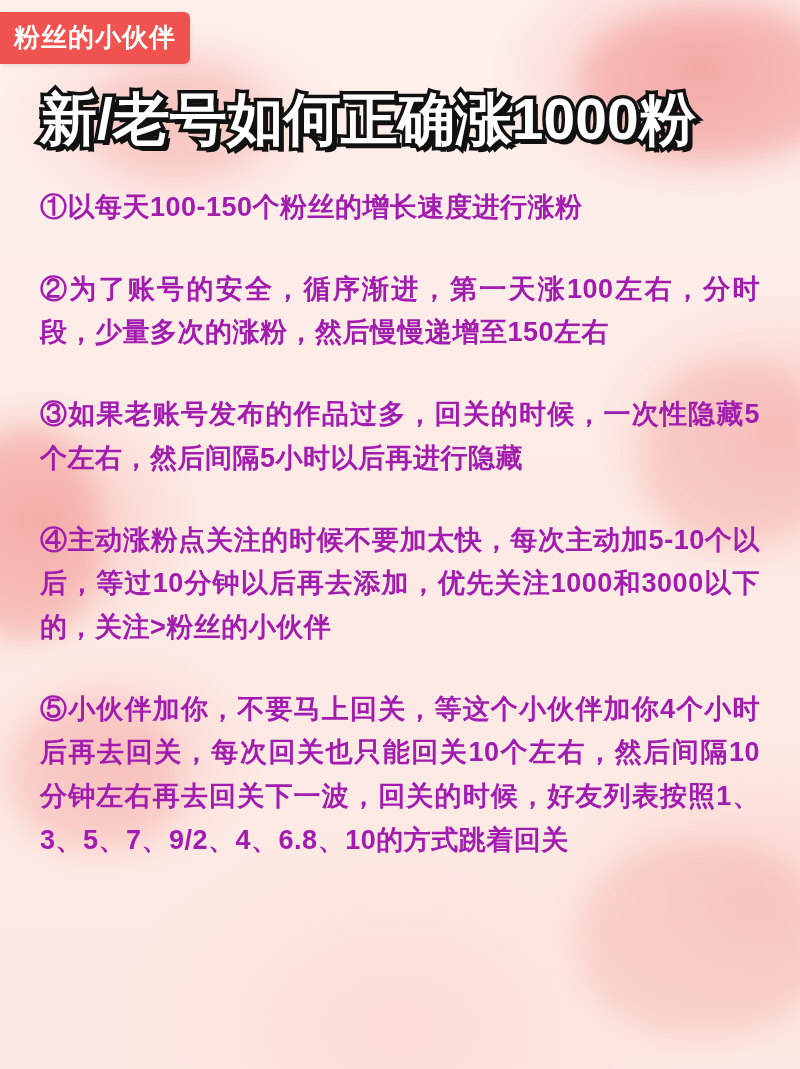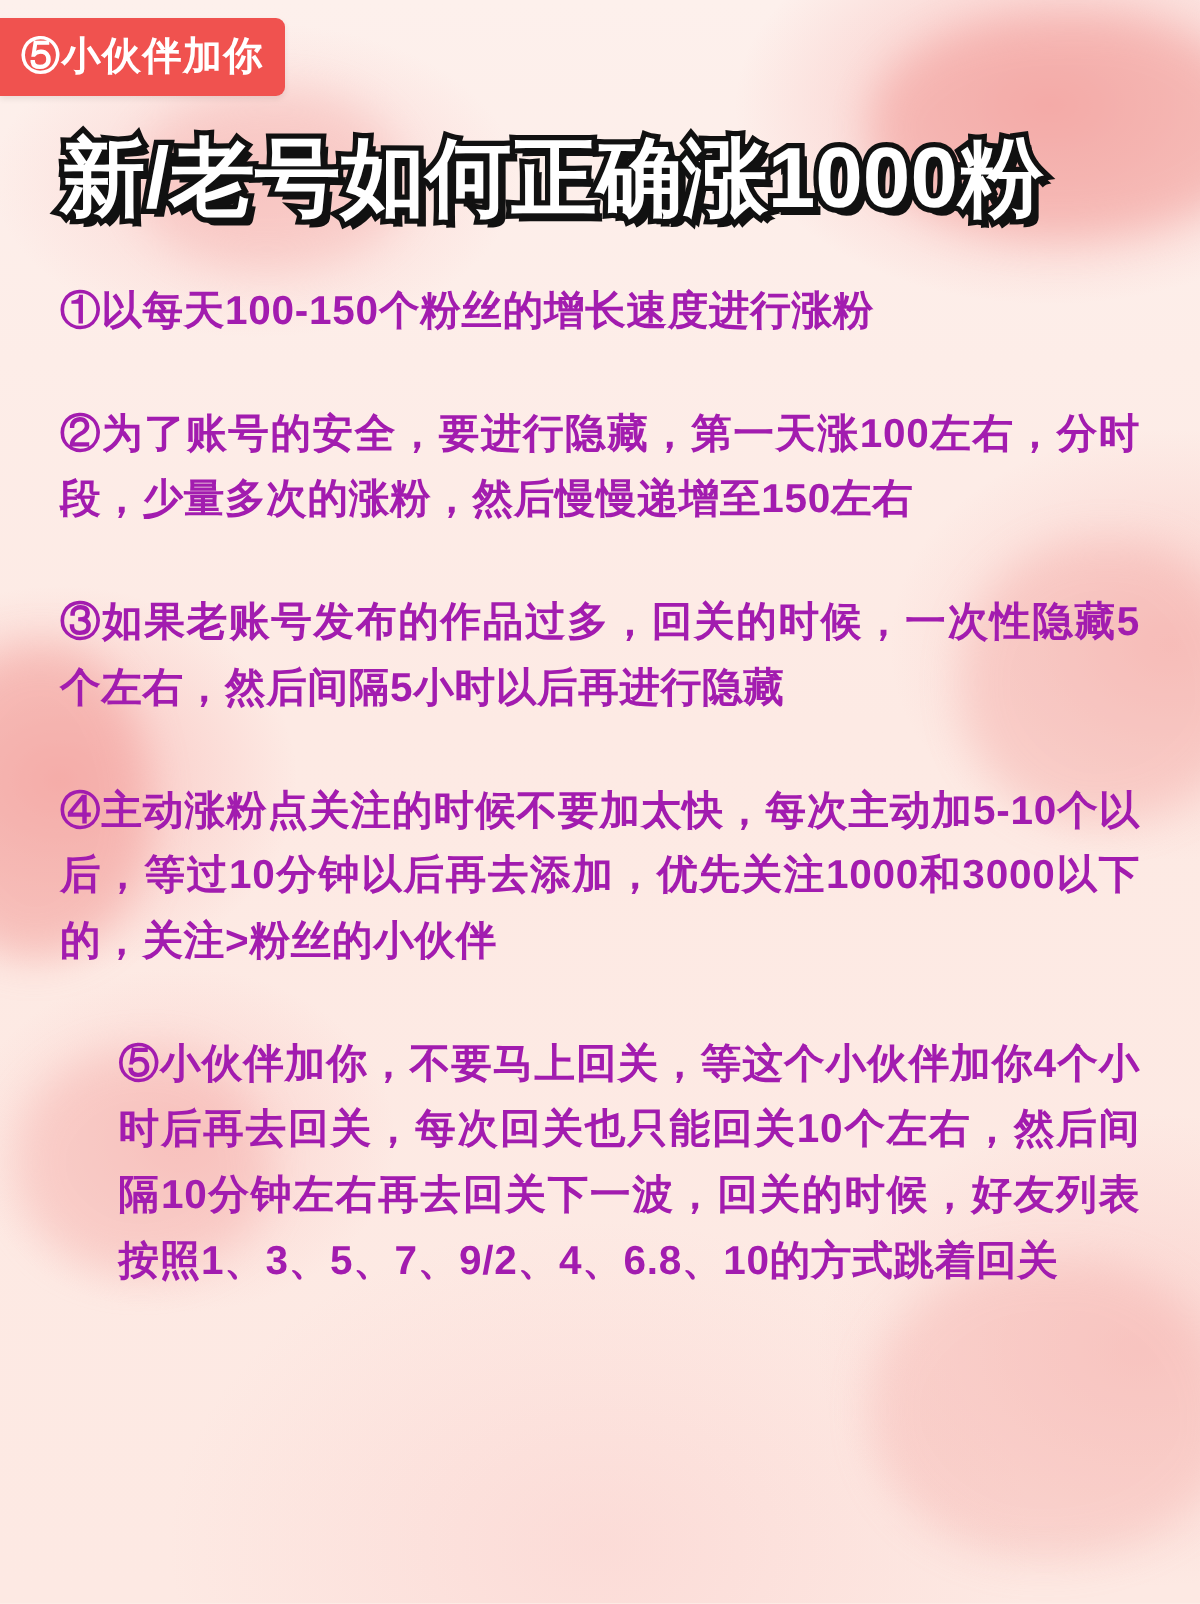--- a/index.html
+++ b/index.html
@@ -86,41 +86,41 @@
   }
   .para {
     font-size: 27px;
     line-height: 1.62;
     color: #a21caf;
     font-weight: bold;
     margin: 0 0 38px 0;
     letter-spacing: .5px;
     text-align: justify;
   }
-  .para:last-child { margin-bottom: 0; margin-left: 39px; }
+  .para:last-child { margin-bottom: 0; }
 </style>
 </head>
 <body>
 
 <div class="bg-layer">
   <div class="blob b1"></div>
   <div class="blob b2"></div>
   <div class="blob b3"></div>
   <div class="blob b4"></div>
   <div class="blob b5"></div>
   <div class="blob b6"></div>
 </div>
 
-<div class="tag">⑤小伙伴加你</div>
+<div class="tag">粉丝的小伙伴</div>
 
 <div class="content">
 
   <div class="headline">新/老号如何正确涨1000粉</div>
 
   <div class="body-list">
     <p class="para">①以每天100-150个粉丝的增长速度进行涨粉</p>
-    <p class="para">②为了账号的安全，要进行隐藏，第一天涨100左右，分时段，少量多次的涨粉，然后慢慢递增至150左右</p>
+    <p class="para">②为了账号的安全，循序渐进，第一天涨100左右，分时段，少量多次的涨粉，然后慢慢递增至150左右</p>
     <p class="para">③如果老账号发布的作品过多，回关的时候，一次性隐藏5个左右，然后间隔5小时以后再进行隐藏</p>
     <p class="para">④主动涨粉点关注的时候不要加太快，每次主动加5-10个以后，等过10分钟以后再去添加，优先关注1000和3000以下的，关注&gt;粉丝的小伙伴</p>
     <p class="para">⑤小伙伴加你，不要马上回关，等这个小伙伴加你4个小时后再去回关，每次回关也只能回关10个左右，然后间隔10分钟左右再去回关下一波，回关的时候，好友列表按照1、3、5、7、9/2、4、6.8、10的方式跳着回关</p>
   </div>
 
 </div>
 
 </body></html>

